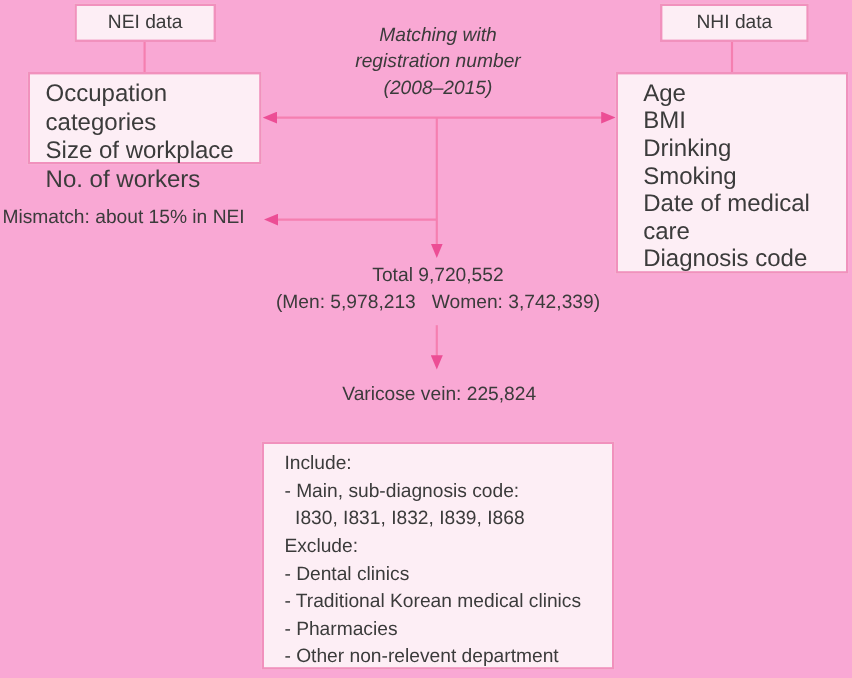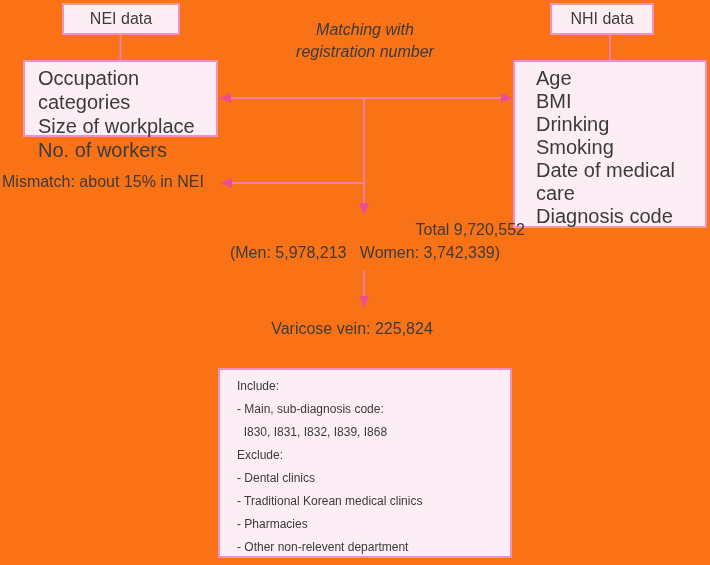--- a/index.html
+++ b/index.html
@@ -7,21 +7,21 @@
     --box-fill:#fdeef5;
     --box-border:#f191bd;
     --arrow-line:#f57fb0;
     --arrow-head:#ec4e95;
     --text:#3b3b3b;
   }
   html,body{margin:0;padding:0;background:#ffffff;}
   .canvas{
     position:relative;
     width:710px;height:565px;
-    background:#f97316;
+    background:#f9a8d4;
     font-family:"Liberation Sans", sans-serif;
     color:var(--text);
     overflow:hidden;
   }
   .overlay{position:absolute;left:0;top:0;width:710px;height:565px;pointer-events:none;}
   .line{stroke:var(--arrow-line);stroke-width:1.8;fill:none;}
   .arrowhead{fill:var(--arrow-head);}
   .pbox{
     position:absolute;
     background:var(--box-fill);
@@ -33,21 +33,21 @@
     font-size:16px;
   }
   .attrlist{font-size:20px;}
   .attrlist .ln{display:block;}
   .nei-attrs{padding:4px 0 0 13px;line-height:24px;}
   .nhi-attrs{padding:5px 0 0 21px;line-height:23px;}
   .freetext{position:absolute;font-size:16px;line-height:22px;}
   .centered{text-align:center;}
   .numblock{line-height:23px;}
   .pre{white-space:pre;}
-  .criteria{padding:5px 0 0 17px;font-size:12px;line-height:23px;}
+  .criteria{padding:5px 0 0 17px;font-size:16px;line-height:23px;}
   .criteria .ln{display:block;white-space:pre;}
 </style>
 </head>
 <body>
 
 <div class="canvas">
 
   <svg class="overlay" width="710" height="565" viewBox="0 0 710 565" xmlns="http://www.w3.org/2000/svg">
     <defs>
       <marker id="ah" markerUnits="userSpaceOnUse" markerWidth="12" markerHeight="10" refX="1" refY="5" orient="auto">
@@ -62,52 +62,53 @@
     <line class="line" x1="230" y1="98" x2="502" y2="98" marker-start="url(#ahr)" marker-end="url(#ah)"></line>
     <line class="line" x1="364" y1="98" x2="364" y2="204" marker-end="url(#ah)"></line>
     <line class="line" x1="364" y1="183" x2="231" y2="183" marker-end="url(#ah)"></line>
     <line class="line" x1="364" y1="271" x2="364" y2="297" marker-end="url(#ah)"></line>
   </svg>
 
   <div class="pbox titlebox" style="left:62px;top:3px;width:118px;height:32px;">
     <span>NEI data</span>
   </div>
 
-  <div class="pbox titlebox" style="left:550px;top:3px;width:104px;height:32px;">
+  <div class="pbox titlebox" style="left:550px;top:3px;width:124px;height:32px;">
     <span>NHI data</span>
   </div>
 
   <div class="freetext centered" style="left:245px;top:19px;width:240px;font-style:italic;">
     <span class="ln" style="display:block;">Matching with</span>
     <span class="ln" style="display:block;">registration number</span>
+    <span class="ln" style="display:block;">(2008–2015)</span>
   </div>
 
   <div class="pbox attrlist nei-attrs" style="left:23px;top:60px;width:195px;height:77px;">
     <span class="ln">Occupation categories</span>
     <span class="ln">Size of workplace</span>
     <span class="ln">No. of workers</span>
   </div>
 
   <div class="pbox attrlist nhi-attrs" style="left:513px;top:60px;width:194px;height:168px;">
     <span class="ln">Age</span>
     <span class="ln">BMI</span>
     <span class="ln">Drinking</span>
     <span class="ln">Smoking</span>
     <span class="ln">Date of medical care</span>
     <span class="ln">Diagnosis code</span>
   </div>
 
   <div class="freetext" style="left:2px;top:171px;">Mismatch: about 15% in NEI</div>
 
   <div class="freetext centered numblock" style="left:205px;top:218px;width:320px;">
-    <span style="display:block;text-align:right;">Total 9,720,552</span>
+    <span style="display:block;">Total 9,720,552</span>
     <span class="pre" style="display:block;">(Men: 5,978,213   Women: 3,742,339)</span>
   </div>
 
-  <div class="freetext centered numblock" style="left:192px;top:317px;width:320px;">
+  <div class="freetext centered numblock" style="left:206px;top:317px;width:320px;">
     <span style="display:block;">Varicose vein: 225,824</span>
   </div>
 
   <div class="pbox criteria" style="left:218px;top:368px;width:294px;height:190px;">
     <span class="ln">Include:</span>
     <span class="ln">- Main, sub-diagnosis code:</span>
     <span class="ln">  I830, I831, I832, I839, I868</span>
     <span class="ln">Exclude:</span>
     <span class="ln">- Dental clinics</span>
     <span class="ln">- Traditional Korean medical clinics</span>

